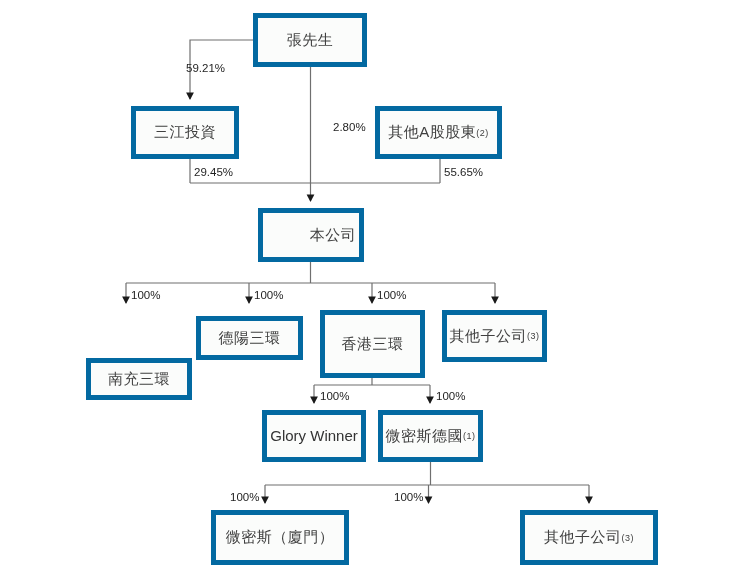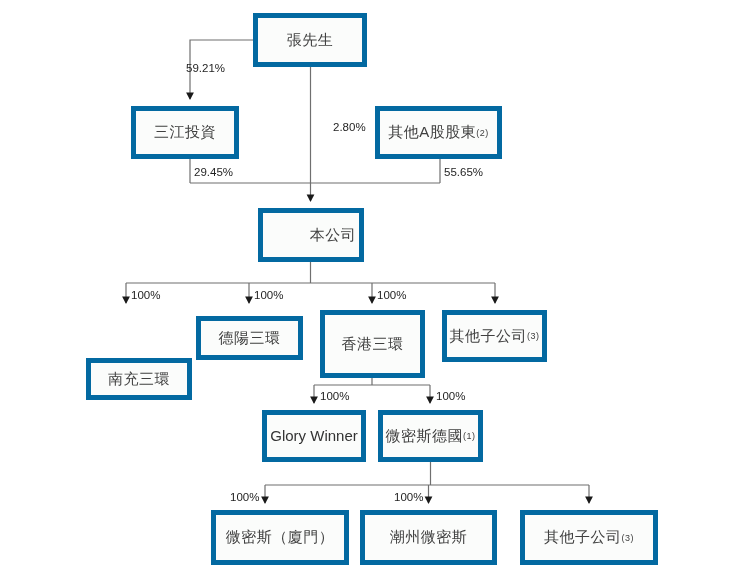--- a/index.html
+++ b/index.html
@@ -147,23 +147,20 @@
 
   <div class="node" style="left:378px; top:410px; width:105px; height:52px;">
     <span>微密斯德國</span>
       <sup>(1)</sup>
   </div>
 
   <div class="node" style="left:196px; top:510px; width:138px; height:55px;margin-left:15px;">
     <span>微密斯（廈門）</span>
   </div>
 
-  <div class="node" style="left:360px; top:510px; width:137px; height:55px;">
-    <span>潮州微密斯</span>
-  </div>
 
   <div class="node" style="left:520px; top:510px; width:138px; height:55px;">
     <span>其他子公司</span>
       <sup>(3)</sup>
   </div>
 
   <div class="pct" style="left:186px; top:62px;">59.21%</div>
 
   <div class="pct" style="left:316px; top:121px;margin-left:17px;">2.80%</div>
 

